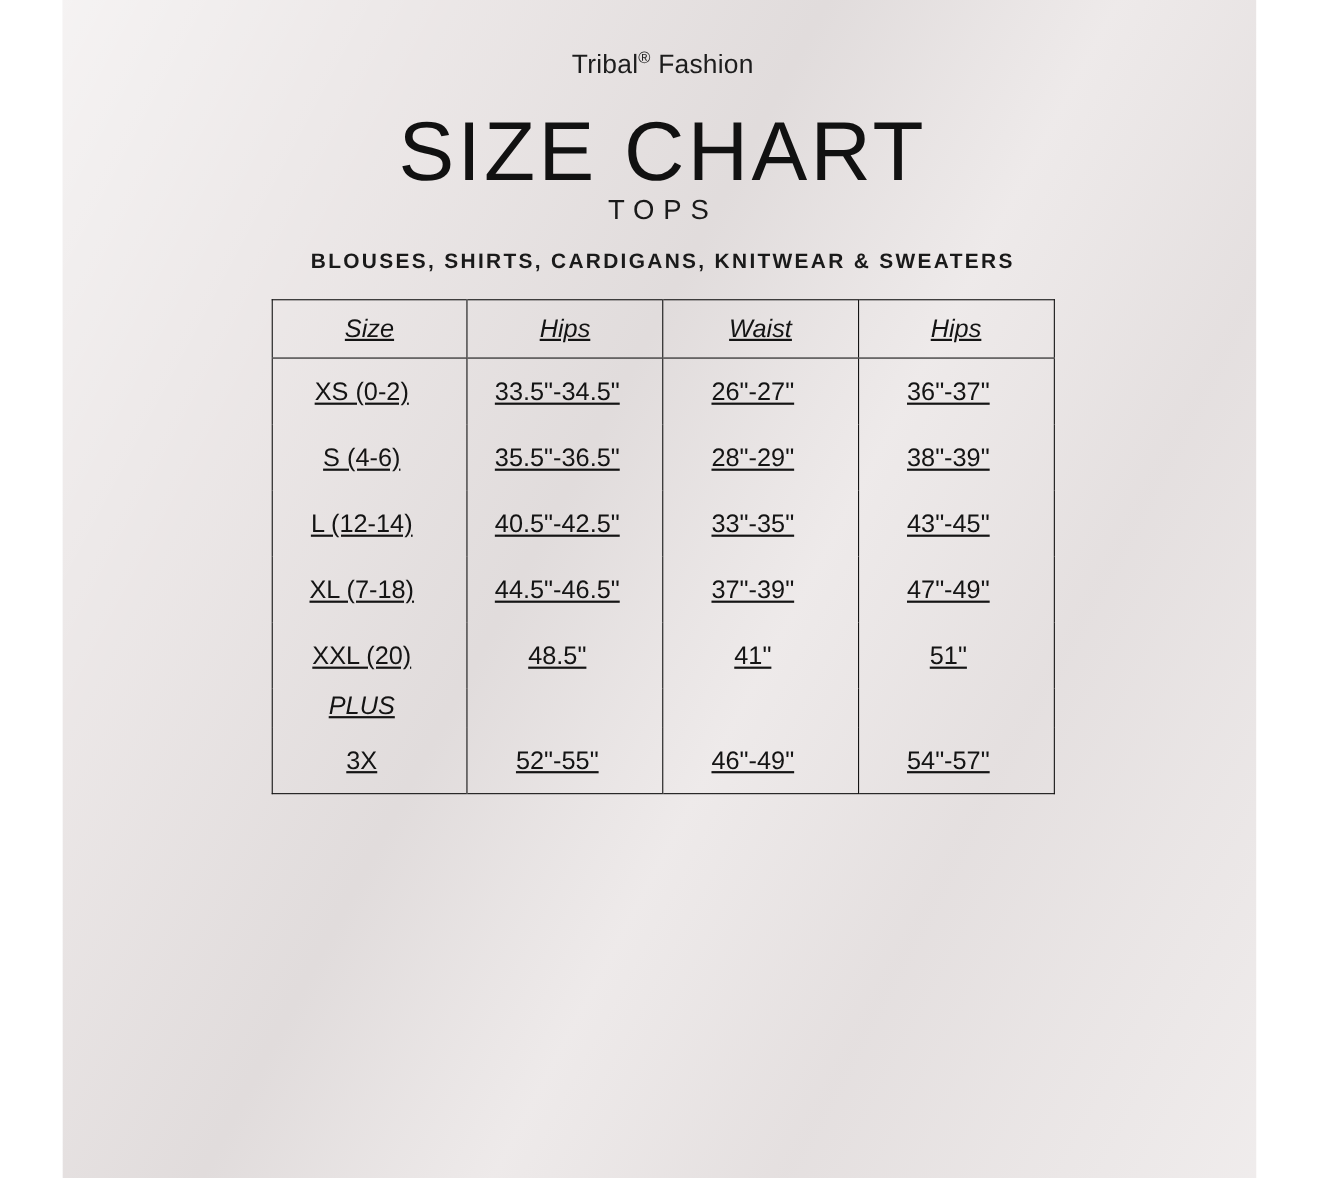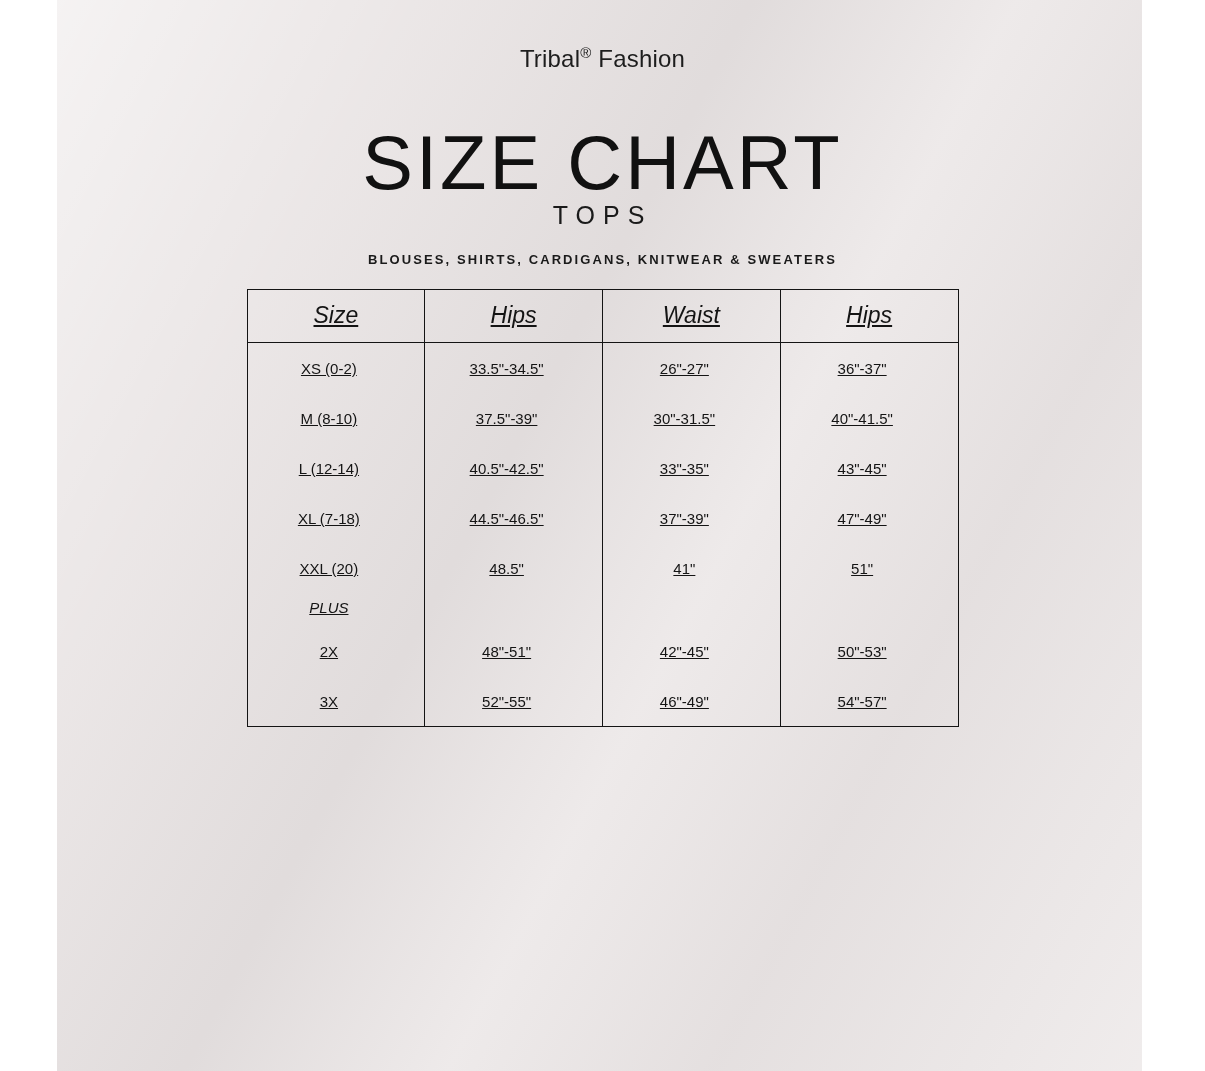--- a/index.html
+++ b/index.html
@@ -55,41 +55,41 @@
     letter-spacing: 0.2px;
     font-family: "Liberation Sans", sans-serif;
   }
   .brand .reg {
     font-size: 15px;
     vertical-align: super;
   }
 
   .title {
     text-align: center;
-    margin-top: 52px;
+    margin-top: 28px;
     font-size: 76px;
     letter-spacing: 3px;
     color: #111111;
     font-weight: 400;
     font-family: "Liberation Sans", sans-serif;
     line-height: 1;
   }
 
   .subtitle {
     text-align: center;
     font-size: 25px;
     letter-spacing: 8px;
     color: #1a1a1a;
     font-weight: 400;
   }
 
   .desc {
     text-align: center;
     margin-top: 22px;
-    font-size: 13px;
+    font-size: 19px;
     letter-spacing: 2.1px;
     color: #1a1a1a;
     font-weight: 600;
   }
 
   
   .table-wrap {
     margin: 22px auto 0 auto;
     width: 712px;
   }
@@ -106,21 +106,21 @@
     font-weight: 400;
     text-decoration: underline;
   }
   table.size-table thead th {
     font-style: italic;
     font-size: 23px;
     padding: 12px 0 13px 0;
     border-bottom: 1.5px solid #141414;
   }
   table.size-table tbody td {
-    font-size: 15px;
+    font-size: 23px;
     padding: 17px 14px 16px 0;
   }
   
   table.size-table th:not(:first-child),
   table.size-table td:not(:first-child) {
     border-left: 1.5px solid #141414;
   }
 
   td.plus-label {
     font-style: italic;
@@ -160,24 +160,24 @@
           </tr>
         </thead>
         <tbody>
           <tr>
             <td>XS (0-2)</td>
             <td>33.5"-34.5"</td>
             <td>26"-27"</td>
             <td>36"-37"</td>
           </tr>
           <tr>
-            <td>M (8-10)</td>
-            <td>37.5"-39"</td>
-            <td>30"-31.5"</td>
-            <td>40"-41.5"</td>
+            <td>S (4-6)</td>
+            <td>35.5"-36.5"</td>
+            <td>28"-29"</td>
+            <td>38"-39"</td>
           </tr>
           <tr>
             <td>L (12-14)</td>
             <td>40.5"-42.5"</td>
             <td>33"-35"</td>
             <td>43"-45"</td>
           </tr>
           <tr>
             <td>XL (7-18)</td>
             <td>44.5"-46.5"</td>
@@ -190,26 +190,20 @@
             <td>41"</td>
             <td>51"</td>
           </tr>
           <tr class="plus-row">
             <td class="plus-label">PLUS</td>
             <td></td>
             <td></td>
             <td></td>
           </tr>
           <tr>
-            <td>2X</td>
-            <td>48"-51"</td>
-            <td>42"-45"</td>
-            <td>50"-53"</td>
-          </tr>
-          <tr>
             <td>3X</td>
             <td>52"-55"</td>
             <td>46"-49"</td>
             <td>54"-57"</td>
           </tr>
         </tbody>
       </table>
     </div>
 
   </div>

